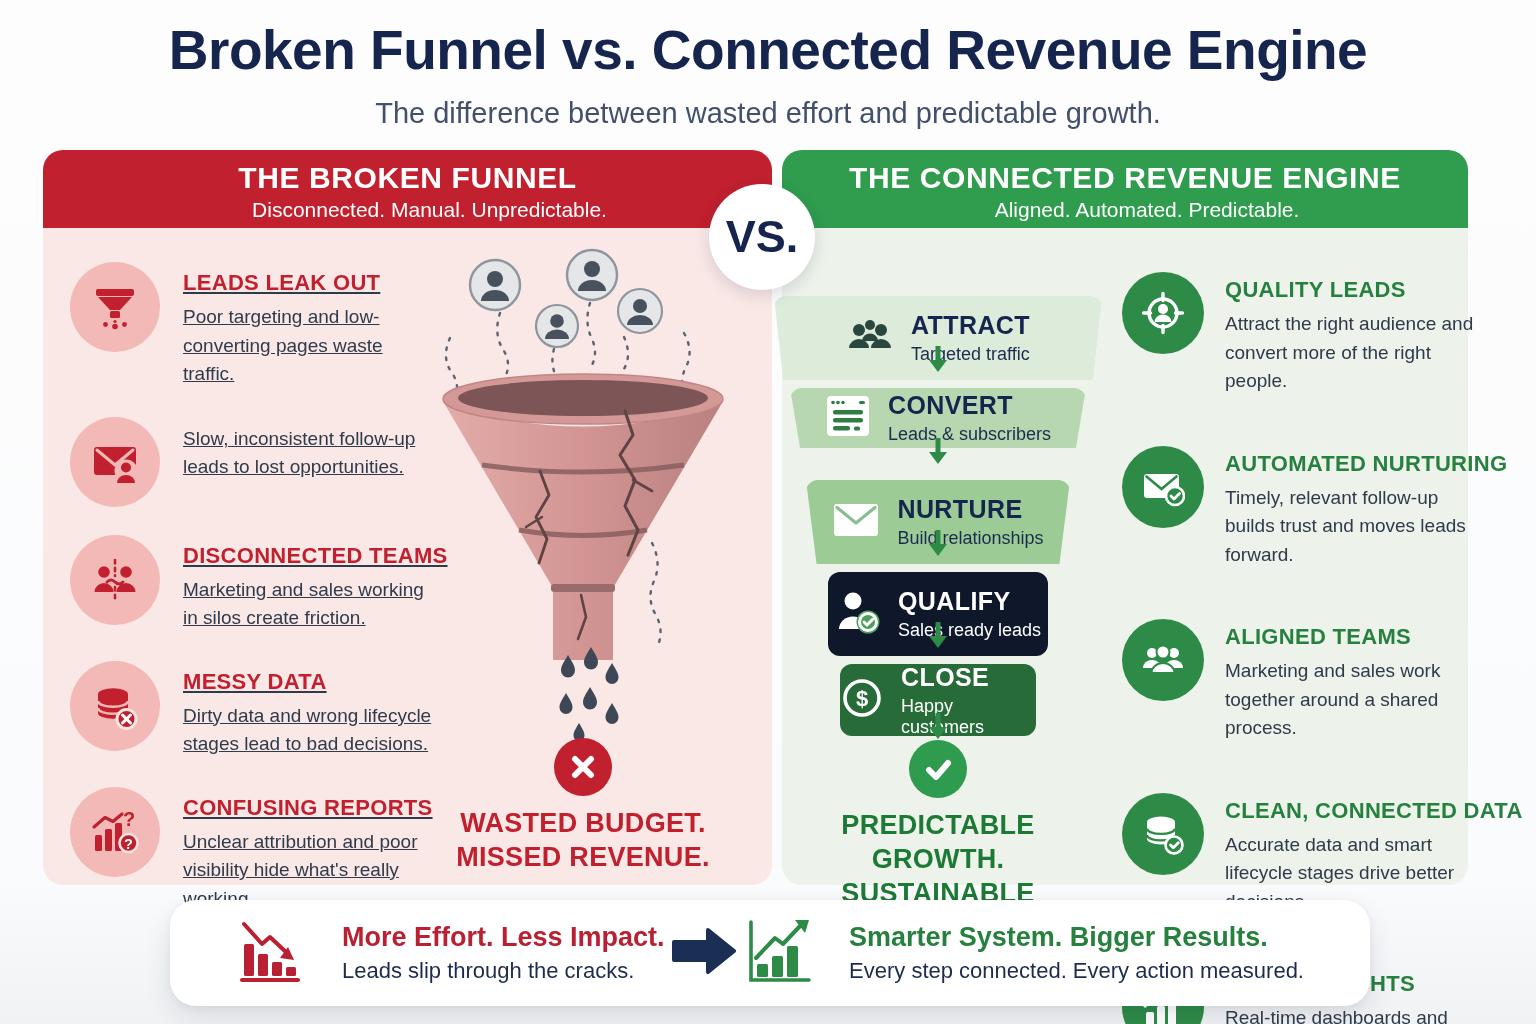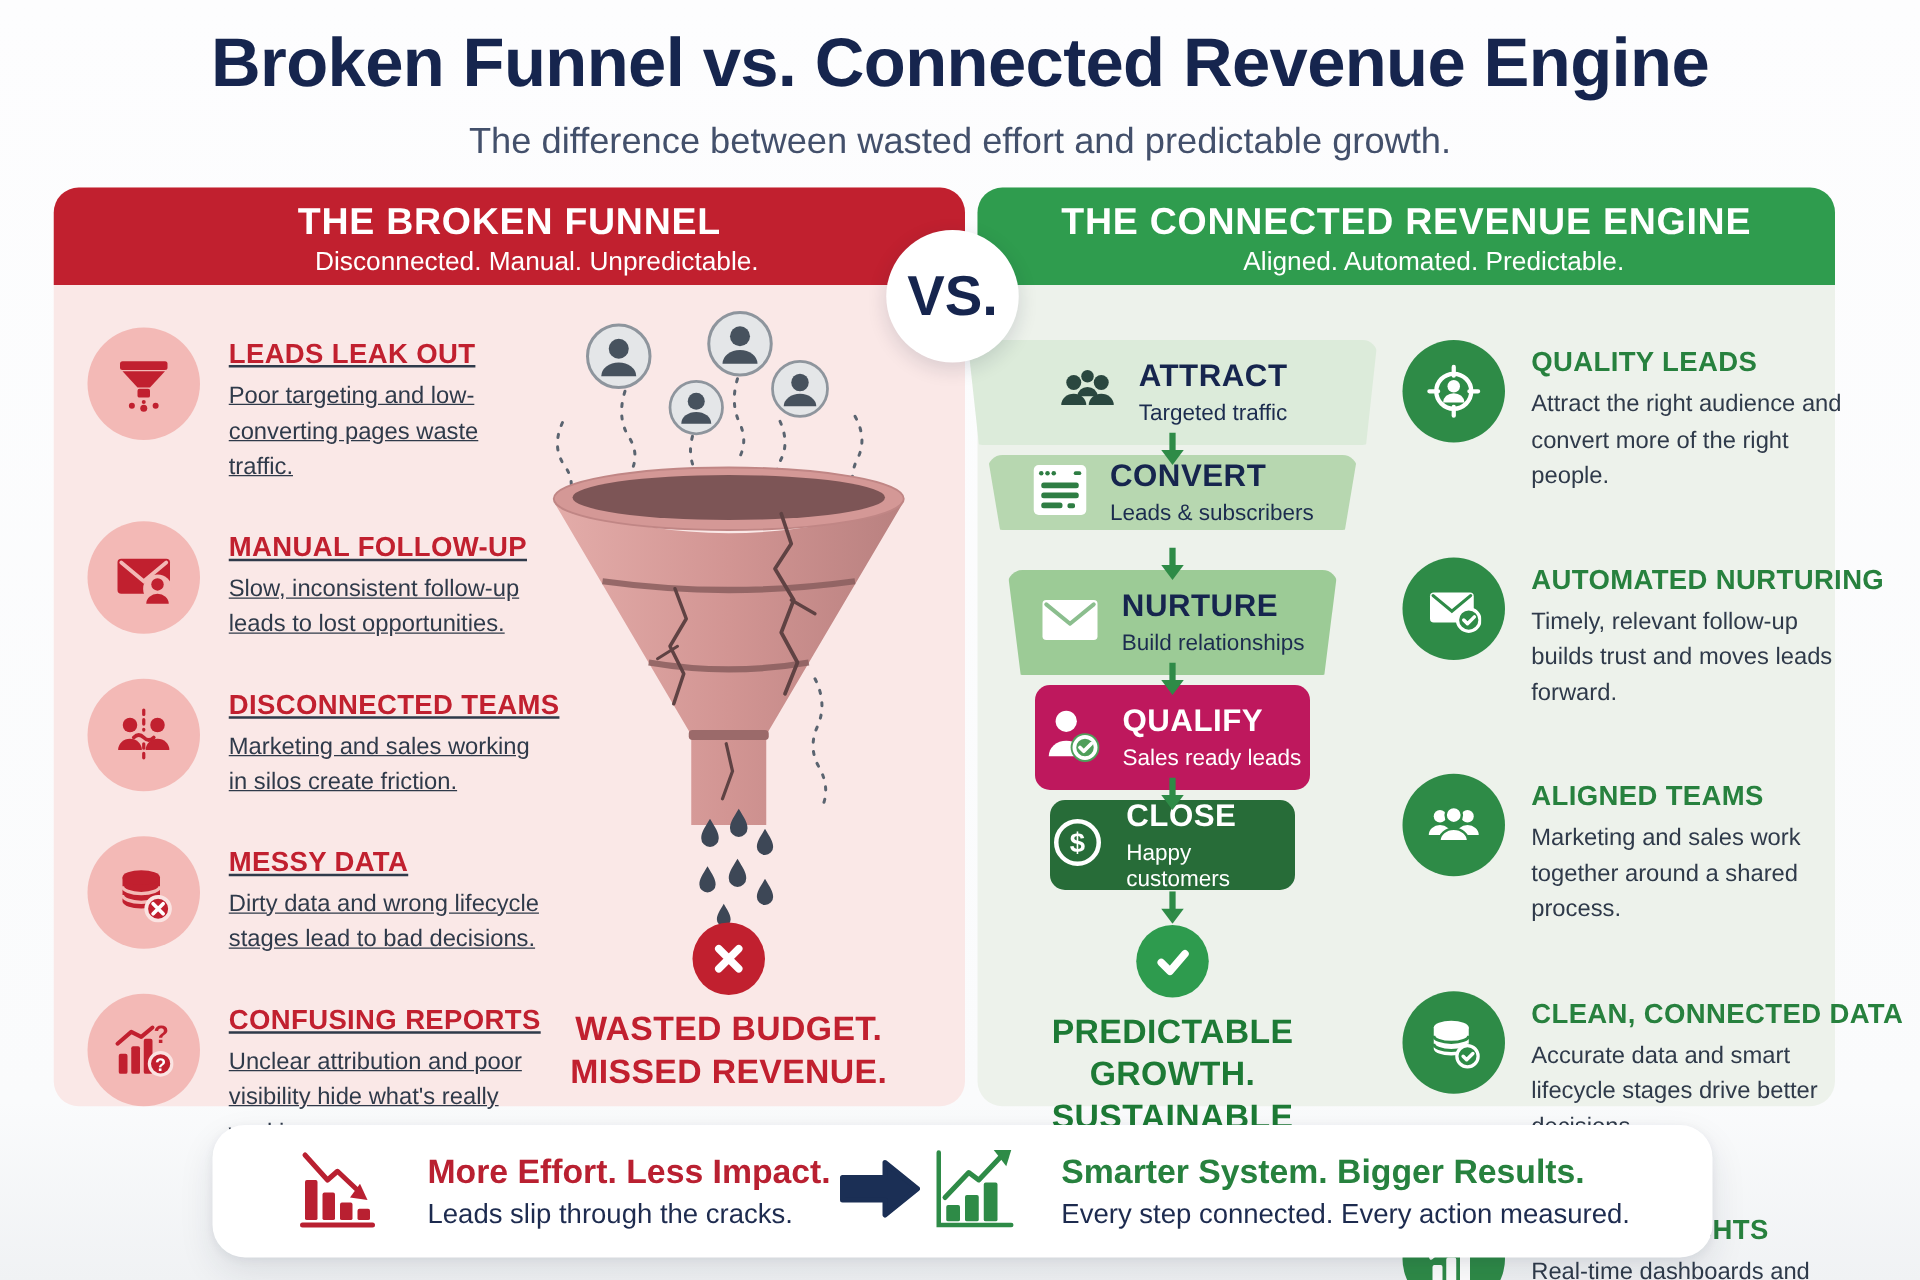--- a/index.html
+++ b/index.html
@@ -54,33 +54,33 @@
   .badge-green { background:#2E9B4E; }
   .outcome-line { font-size:27px; font-weight:800; line-height:1.26; letter-spacing:0.3px; }
   .outcome-left  .outcome-line { color:#C1202F; }
   .outcome-right .outcome-line { color:#1D7A35; }
 
   
   .funnel-art { position:absolute; left:420px; top:243px; width:345px; height:500px; }
 
   
   .step { position:absolute; display:flex; align-items:center; justify-content:center;
-    gap:17px; }
+    gap:17px;margin-top:24px; }
   .step .s-title { font-size:25px; font-weight:800; letter-spacing:0.4px; }
   .step .s-sub   { font-size:18px; margin-top:4px; }
   .step.light { color:#16254E; }
   .step.light .s-sub { color:#1C2C4F; }
   .step.dark  { color:#ffffff; }
   .s1 { left:774px; top:272px; width:328px; height:84px; background:#DCEBDA;
         clip-path:polygon(0 0,100% 0,97.2% 100%,2.8% 100%); border-radius:12px; }
   .s2 { left:790px; top:364px; width:296px; height:60px; background:#B7D7B0;
         clip-path:polygon(0 0,100% 0,96.6% 100%,3.4% 100%); border-radius:12px; }
   .s3 { left:806px; top:456px; width:264px; height:84px; background:#9CCB96;
         clip-path:polygon(0 0,100% 0,96% 100%,4% 100%); border-radius:12px; }
-  .s4 { left:828px; top:548px; width:220px; height:84px; background:#be185d;
+  .s4 { left:828px; top:548px; width:220px; height:84px; background:#0f172a;
         border-radius:12px; }
   .s5 { left:840px; top:640px; width:196px; height:72px; background:#276C38;
         border-radius:12px; }
   .down-arrow { position:absolute; width:20px; height:26px; z-index:3; }
 
   
   .benefit-list { position:absolute; left:1122px; top:272px; display:flex;
     flex-direction:column; gap:50px; }
   .benefit-item { display:flex; gap:21px; align-items:flex-start; }
   .benefit-icon { width:82px; height:82px; flex:0 0 82px; border-radius:50%;
@@ -153,21 +153,20 @@
       <div class="pain-icon">
         <svg width="48" height="48" viewBox="0 0 48 48">
           <rect x="3" y="9" width="42" height="28" rx="3" fill="#C1202F"></rect>
           <path d="M6 12 L24 27 L42 12" stroke="#F3B9B6" stroke-width="3" fill="none" stroke-linecap="round"></path>
           <circle cx="35" cy="33" r="11.5" fill="#F3B9B6"></circle>
           <circle cx="35" cy="29.5" r="5" fill="#C1202F"></circle>
           <path d="M26 45 a9 8 0 0 1 18 0 Z" fill="#C1202F"></path>
         </svg>
       </div>
       <div class="pain-text">
-        <div class="p-title">MANUAL FOLLOW-UP</div>
         <div class="p-desc">Slow, inconsistent follow-up leads to lost opportunities.</div>
       </div>
     </div>
 
     <div class="pain-item">
       <div class="pain-icon">
         <svg width="48" height="48" viewBox="0 0 48 48">
           <g fill="#C1202F">
             <circle cx="13" cy="16" r="5.8"></circle>
             <path d="M3.5 36 a9.5 9 0 0 1 19 0 Z"></path>

